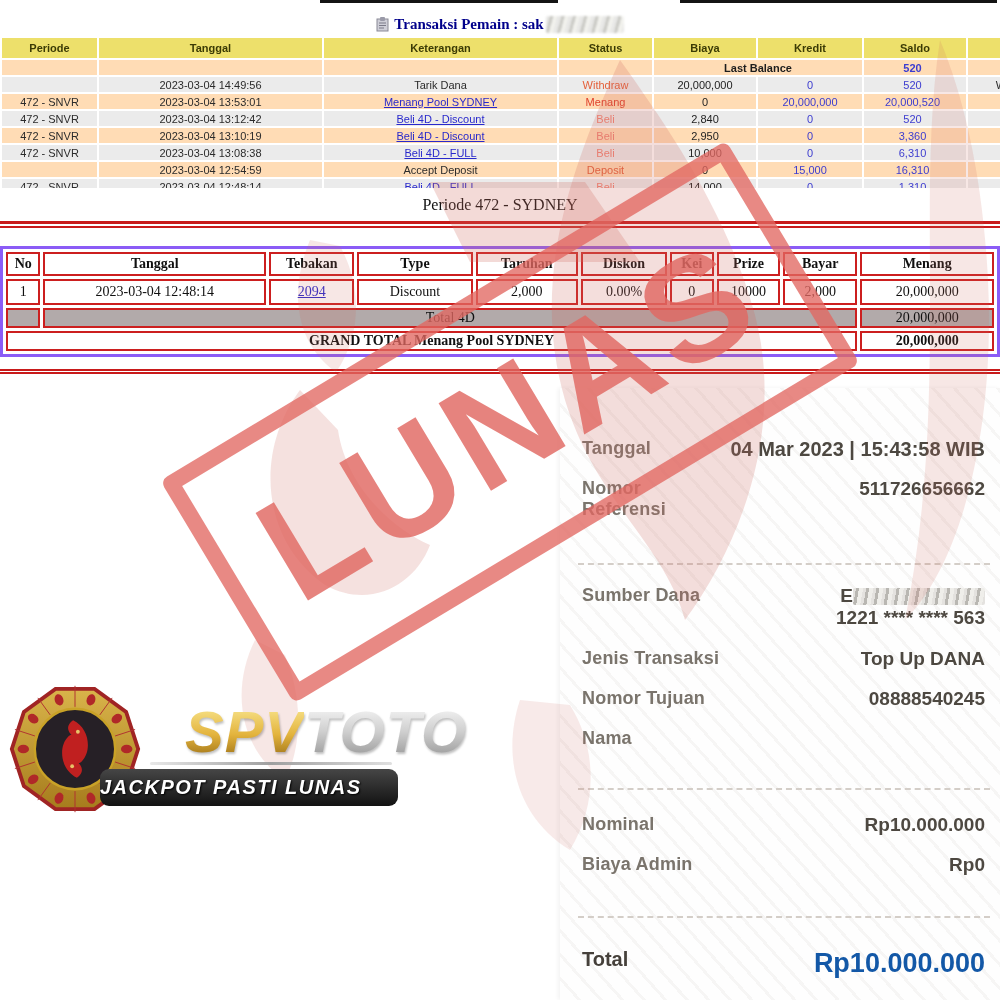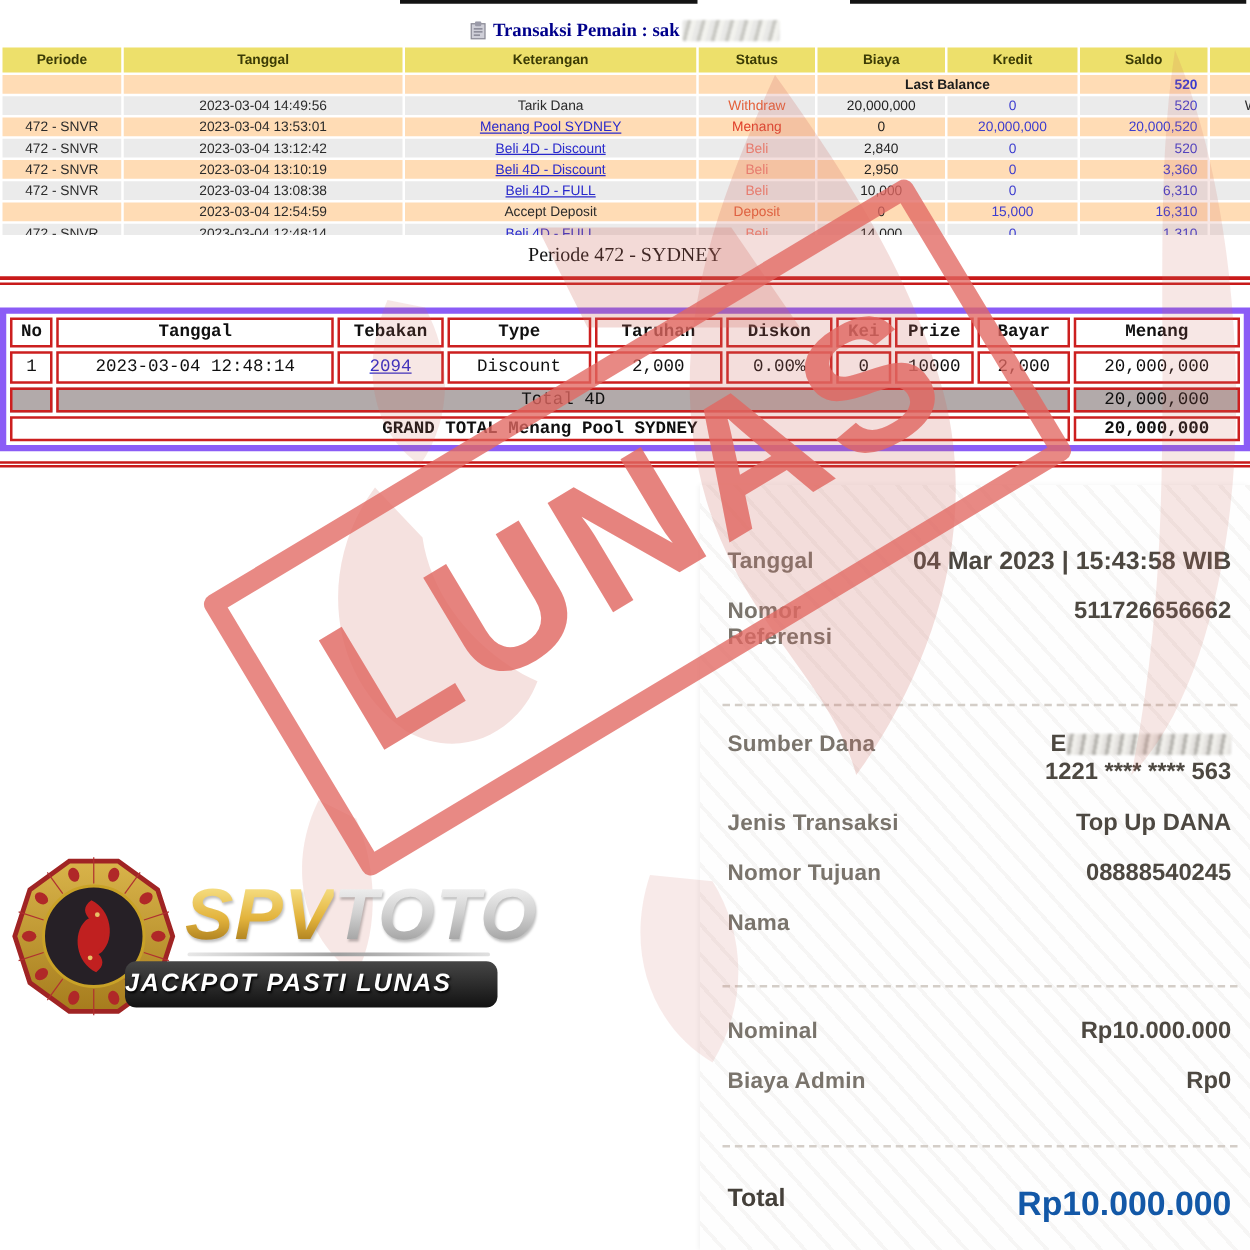--- a/index.html
+++ b/index.html
@@ -26,39 +26,39 @@
   table.tx { position:absolute; top:36px; left:0; width:1036px; table-layout:fixed;
              border-collapse:separate; border-spacing:2px; font-size:11px; color:#2b2b2b; }
   table.tx th { background:#ede06b; color:#3b3b05; font-weight:bold; height:20px; text-align:center; }
   table.tx td { height:15px; padding:0 3px; text-align:center; white-space:nowrap; overflow:hidden; }
   tr.row-gray  td { background:#ebebeb; }
   tr.row-peach td { background:#ffdcb5; }
   tr.row-lastbal td { background:#ffdcb5; }
   td.lb-label { font-weight:bold; color:#1d1d1d; }
   td.num.debet { color:#222; }
   td.num.kredit { color:#3c3ccf; }
-  td.num.saldo { color:#3c3ccf; text-align:right; padding-right:8px; }
+  td.num.saldo { color:#3c3ccf; text-align:center; padding-right:8px; }
   td.saldo-b { font-weight:bold; }
   table.tx a { color:#2929cc; text-decoration:underline; }
 
   
   .panel { position:absolute; left:0; top:188px; width:1000px; height:812px; background:#fff; z-index:2; }
 
   .periode-heading { position:absolute; top:8px; left:0; width:1000px; text-align:center;
                      font-family:"Liberation Serif", serif; font-size:16px; color:#111; }
   .red-rule { position:absolute; left:0; width:1000px; height:7px;
               border-top:3px solid #c81a1a; border-bottom:2px solid #c81a1a; }
   .red-rule.r1 { top:33px; }
   .red-rule.r2 { top:181px; height:5px; border-top:2px solid #c81a1a; border-bottom:2px solid #c81a1a; }
 
   
   table.bet { position:absolute; top:58px; left:0; width:1000px; table-layout:fixed;
               border-collapse:separate; border-spacing:3px; background:transparent;
-              font-family:Liberation Mono, monospace; font-size:14px; color:#101010;
-              border:5px solid #8b5cf6; }
+              font-family:Liberation Serif, serif; font-size:14px; color:#101010;
+              border:3px solid #8b5cf6; }
   table.bet th { border:2px solid #cc1f1f; font-weight:bold; height:24px; text-align:center; background:transparent; }
   table.bet td { border:2px solid #cc1f1f; height:26px; text-align:center; white-space:nowrap; overflow:hidden; }
   table.bet a { color:#2929cc; text-decoration:underline; }
   tr.total-row td { background:#b2aaaa; height:20px; font-size:14px; }
   tr.grand-row td { background:transparent; height:20px; font-weight:bold;margin-left:12px; }
 
   
   .receipt { position:absolute; left:560px; top:200px; width:440px; height:612px;
              background:#fefefe;
              box-shadow:-2px 0 4px rgba(0,0,0,0.05);
@@ -84,21 +84,21 @@
                  font-size:148px; font-weight:900; letter-spacing:8px;
                  color:rgba(225,104,97,0.82); pointer-events:none; }
 
   
   .brand { position:absolute; left:0; top:680px; width:420px; height:132px; z-index:7; }
   .coin { position:absolute; left:8px; top:2px; width:134px; height:134px; }
   .brand-text { position:absolute; left:148px; top:18px; font-style:italic; font-weight:900;
                 font-size:58px; letter-spacing:1px; white-space:nowrap;
                 filter:drop-shadow(1px 2px 1px rgba(0,0,0,0.25)); }
   .gold-txt { background:linear-gradient(#fdf0a0,#e3b33c 55%,#8f6410);
-              -webkit-background-clip:text; background-clip:text; color:transparent; }
+              -webkit-background-clip:text; background-clip:text; color:transparent;margin-left:37px; }
   .silver-txt { background:linear-gradient(#ffffff,#cfcfcf 50%,#8d8d8d);
               -webkit-background-clip:text; background-clip:text; color:transparent; }
   .brand-line { position:absolute; left:150px; top:82px; width:242px; height:3px;
                 background:linear-gradient(90deg,#e8e8e8,#9f9f9f,#e0e0e0); border-radius:2px; }
   .brand-banner { position:absolute; left:100px; top:89px; width:298px; height:37px;
                   background:linear-gradient(#464646,#121212); border-radius:9px;
                   display:flex; align-items:center; justify-content:flex-start; }
   .brand-tagline { color:#fff; font-weight:900; font-style:italic; font-size:20px;
                    letter-spacing:1.5px; text-shadow:1px 1px 2px #000; }
 </style>

